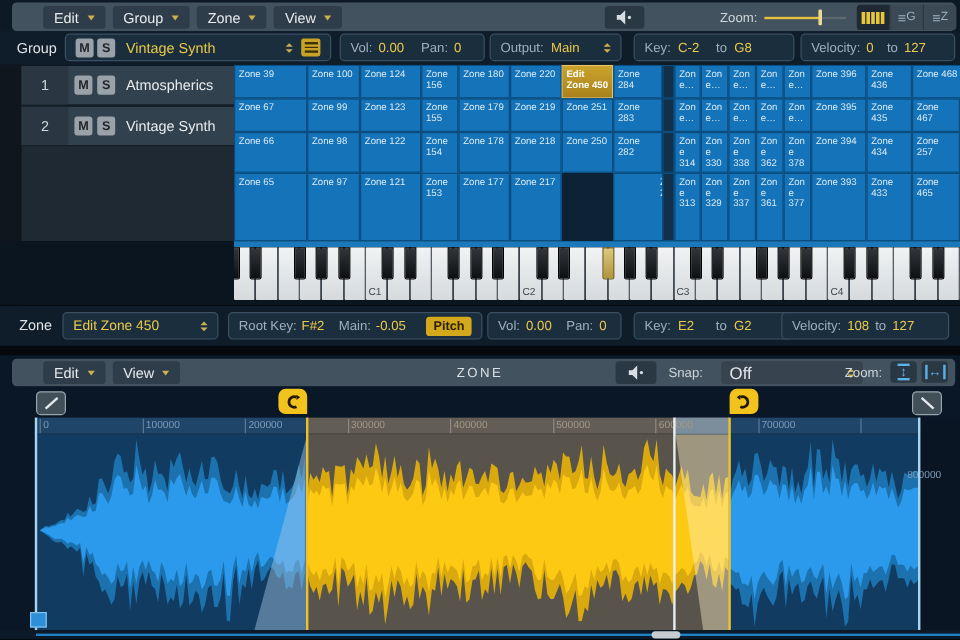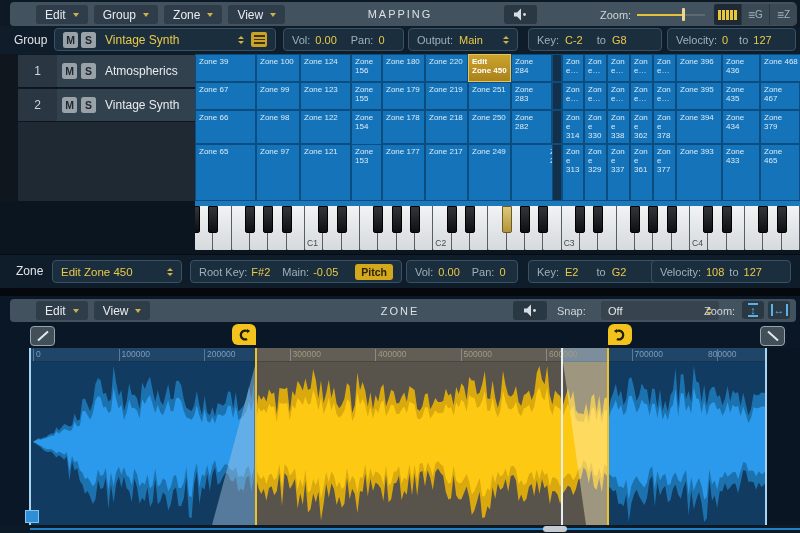--- a/index.html
+++ b/index.html
@@ -70,21 +70,20 @@
         </div>
       <div class="menubtn">
           <span>Zone</span>
           <span class="tri-dn"></span>
         </div>
       <div class="menubtn">
           <span>View</span>
           <span class="tri-dn"></span>
         </div>
     </div>
-    <div class="paneltitle" style="top:8px">MAPPING</div>
 
     <div class="sqbtn" style="left:504px;top:5px;width:33px;height:19px">
       <svg width="15" height="13" viewBox="0 0 15 13">
         <polygon points="1,4.5 4,4.5 8,0.5 8,12.5 4,8.5 1,8.5" fill="#d7dee3"></polygon>
           <circle cx="11.5" cy="6.5" r="1.4" fill="#d7dee3"></circle>
       </svg>
     </div>
     <div class="abs" style="left:600px;top:8.5px;font-size:11px;color:#cfd6da">Zoom:</div>
     <div class="abs" style="left:637px;top:13.5px;width:46px;height:2px;background:#e4c23e"></div>
     <div class="abs" style="left:685px;top:13.5px;width:20px;height:2px;background:#5d6871"></div>
@@ -215,28 +214,27 @@
         <div class="cell narrow" style="left: 389px; top: 56px; width: 23px; height: 34px;">Zone
 330</div>
         <div class="cell narrow" style="left: 412px; top: 56px; width: 23px; height: 34px;">Zone
 338</div>
         <div class="cell narrow" style="left: 435px; top: 56px; width: 23px; height: 34px;">Zone
 362</div>
         <div class="cell narrow" style="left: 458px; top: 56px; width: 23px; height: 34px;">Zone
 378</div>
         <div class="cell" style="left: 481px; top: 56px; width: 46px; height: 34px;">Zone 394</div>
         <div class="cell" style="left: 527px; top: 56px; width: 38px; height: 34px;">Zone 434</div>
-        <div class="cell" style="left: 565px; top: 56px; width: 40px; height: 34px;">Zone 379</div>
+        <div class="cell" style="left: 565px; top: 56px; width: 40px; height: 34px;">Zone 257</div>
         <div class="cell" style="left: 0px; top: 90px; width: 61px; height: 57px;">Zone 65</div>
         <div class="cell" style="left: 61px; top: 90px; width: 44px; height: 57px;">Zone 97</div>
         <div class="cell" style="left: 105px; top: 90px; width: 51px; height: 57px;">Zone 121</div>
         <div class="cell" style="left: 156px; top: 90px; width: 31px; height: 57px;">Zone 153</div>
         <div class="cell" style="left: 187px; top: 90px; width: 43px; height: 57px;">Zone 177</div>
         <div class="cell" style="left: 230px; top: 90px; width: 43px; height: 57px;">Zone 217</div>
-        <div class="cell" style="left: 273px; top: 90px; width: 43px; height: 57px;">Zone 249</div>
         <div class="cell" style="left: 316px; top: 90px; width: 41px; height: 57px; padding-left: 38px;">Zone 281</div>
         <div class="cell gap narrow" style="left: 357px; top: 90px; width: 10px; height: 57px;"></div>
         <div class="cell narrow" style="left: 367px; top: 90px; width: 22px; height: 57px;">Zone
 313</div>
         <div class="cell narrow" style="left: 389px; top: 90px; width: 23px; height: 57px;">Zone
 329</div>
         <div class="cell narrow" style="left: 412px; top: 90px; width: 23px; height: 57px;">Zone
 337</div>
         <div class="cell narrow" style="left: 435px; top: 90px; width: 23px; height: 57px;">Zone
 361</div>
@@ -369,21 +367,21 @@
     <div class="paneltitle" style="top:9px">ZONE</div>
 
     <div class="sqbtn" style="left:513px;top:5px;width:34px;height:19px">
       <svg width="15" height="13" viewBox="0 0 15 13">
         <polygon points="1,4.5 4,4.5 8,0.5 8,12.5 4,8.5 1,8.5" fill="#d7dee3"></polygon>
           <circle cx="11.5" cy="6.5" r="1.4" fill="#d7dee3"></circle>
       </svg>
     </div>
     <div class="abs" style="left:557px;top:9px;font-size:11px;color:#cfd6db">Snap:</div>
     <div class="abs" style="left:601px;top:5px;width:118px;height:19px;background:#37434e;border-radius:3px;display:flex;align-items:center;padding:0 7px">
-      <span style="color:#e3e8eb;font-size:11px">Off</span>
+      <span style="color:#e3e8eb;font-size:14px">Off</span>
       <span class="updn" style="margin-left:auto">
           <i class="tri-up-s"></i>
           <i class="tri-dn-s"></i>
         </span>
     </div>
     <div class="abs" style="left:704px;top:9px;font-size:11px;color:#cfd6db">Zoom:</div>
     <div class="sqbtn" style="left:742px;top:5px;width:22px;height:18px">
       <span class="zoomglyph" style="border-top:2px solid #5ab2e8;border-bottom:2px solid #5ab2e8;padding:0 2px">↕</span>
     </div>
     <div class="sqbtn" style="left:768px;top:5px;width:22px;height:18px">
@@ -420,21 +418,21 @@
           <div class="ticklbl" style="left: 292.5px; color: rgb(163, 154, 133);">300000</div>
           <div class="abs" style="left: 375px; top: 0px; width: 1px; height: 12px; background: rgba(235, 243, 250, 0.3);"></div>
           <div class="ticklbl" style="left: 378px; color: rgb(163, 154, 133);">400000</div>
           <div class="abs" style="left: 460.5px; top: 0px; width: 1px; height: 12px; background: rgba(235, 243, 250, 0.3);"></div>
           <div class="ticklbl" style="left: 463.5px; color: rgb(163, 154, 133);">500000</div>
           <div class="abs" style="left: 546px; top: 0px; width: 1px; height: 12px; background: rgba(235, 243, 250, 0.3);"></div>
           <div class="ticklbl" style="left: 549px; color: rgb(163, 154, 133);">600000</div>
           <div class="abs" style="left: 631.5px; top: 0px; width: 1px; height: 12px; background: rgba(235, 243, 250, 0.3);"></div>
           <div class="ticklbl" style="left: 634.5px; color: rgb(127, 156, 184);">700000</div>
           <div class="abs" style="left: 717px; top: 0px; width: 1px; height: 12px; background: rgba(235, 243, 250, 0.3);"></div>
-          <div class="ticklbl" style="left: 708px; color: rgb(127, 156, 184);">800000</div>
+          <div class="ticklbl" style="left: 756px; color: rgb(127, 156, 184); margin-top: 41px;">800000</div>
         </div>
 
       <div class="abs" style="left:29px;top:26px;width:2px;height:181px;background:#a8d4f2"></div>
       <div class="abs" style="left:255px;top:26px;width:2px;height:177px;background:#edc12a"></div>
       <div class="abs" style="left:561px;top:26px;width:1.5px;height:179px;background:#e8eef2"></div>
       <div class="abs" style="left:607px;top:26px;width:2px;height:177px;background:#edc12a"></div>
       <div class="abs" style="left:765px;top:26px;width:2px;height:177px;background:#a8d4f2"></div>
 
       <div class="flag" style="left:232px;border-radius:6px 6px 0 6px">
         <svg width="14" height="14" viewBox="0 0 16 16">

